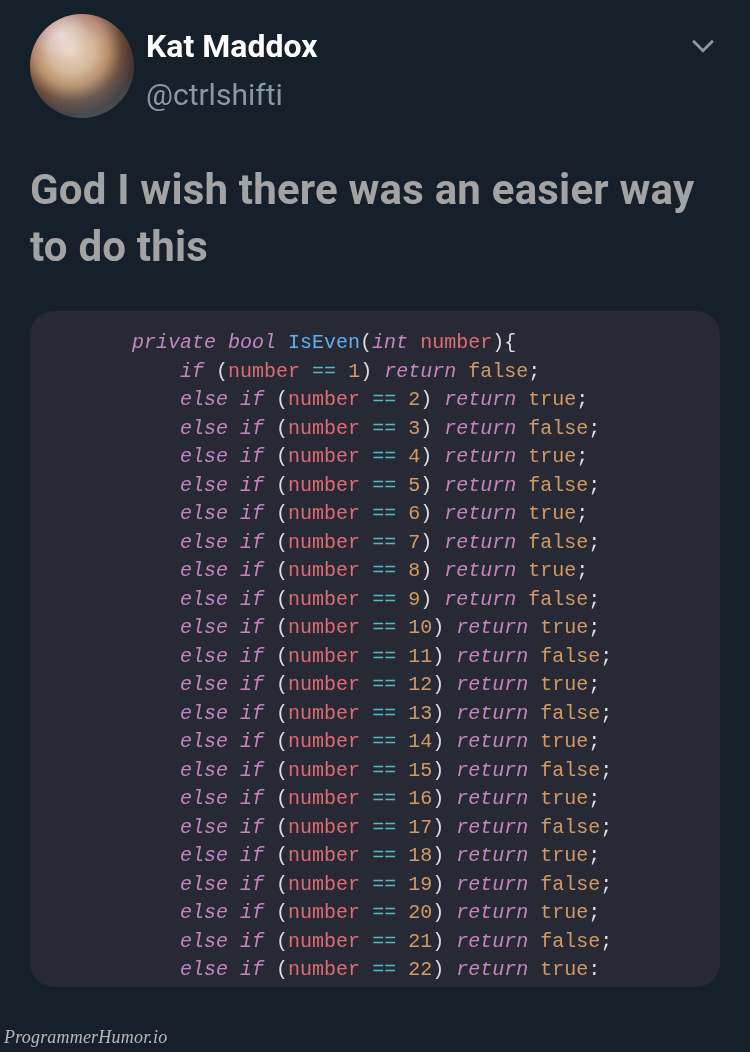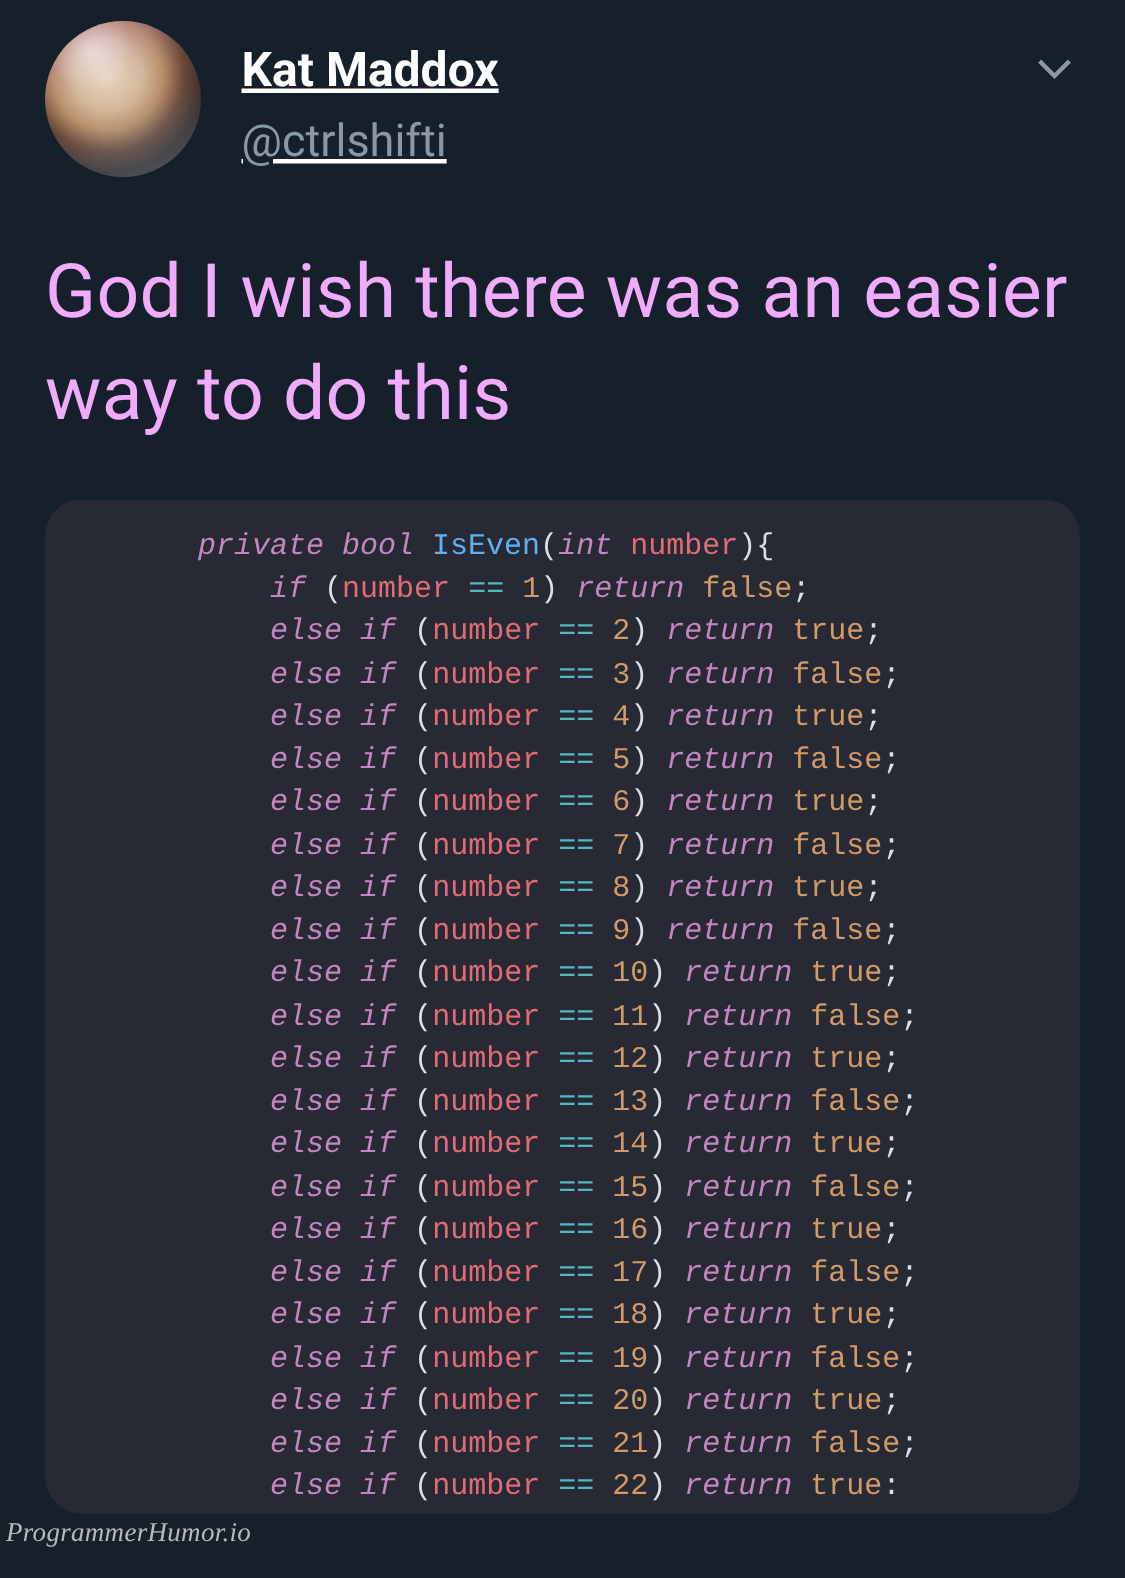--- a/index.html
+++ b/index.html
@@ -11,22 +11,21 @@
     color: #fff;
     position: relative;
     overflow: hidden;
   }
   .tweet {
     padding: 14px 30px 0 30px;
   }
   .header {
     display: flex;
     align-items: flex-start;
-    gap: 27px;
-    text-decoration: underline;
+    gap: 12px;
   }
   .avatar {
     width: 104px;
     height: 104px;
     border-radius: 50%;
     flex-shrink: 0;
     background: radial-gradient(circle at 40% 35%, #e8d4c0 0%, #d4b89a 25%, #b88f6a 40%, #6b4a3a 55%, #3a2a24 70%);
     position: relative;
     overflow: hidden;
   }
@@ -61,23 +60,23 @@
     cursor: pointer;
   }
   .chevron svg {
     width: 34px;
     height: 34px;
     stroke: #8899a6;
     stroke-width: 2;
     fill: none;
   }
   .tweet-text {
-    font-size: 50px;
-    font-weight: 400;
-    color: #f0abfc;
+    font-size: 42px;
+    font-weight: 700;
+    color: #a3a3a3;
     line-height: 1.35;
     margin-top: 44px;
     letter-spacing: 0.2px;
   }
   .code-card {
     margin: 36px 30px 0 30px;
     background: #272934;
     border-radius: 24px;
     padding: 18px 0 0 0;
     height: 676px;
@@ -97,21 +96,21 @@
   .fn     { color: #61afef; }   
   .param  { color: #e06c75; }   
   .punct  { color: #dcdfe4; }   
   .op     { color: #56b6c2; }   
   .num    { color: #d19a66; }   
   .bool   { color: #d19a66; }   
 
   .watermark {
     position: absolute;
     left: 4px;
-    bottom: 20px;
+    bottom: 4px;
     font-family: Georgia, "Times New Roman", serif;
     font-style: italic;
     font-size: 18px;
     color: #b9b9b9;
     letter-spacing: 0.2px;
   }
 </style>
 </head>
 <body>
 

